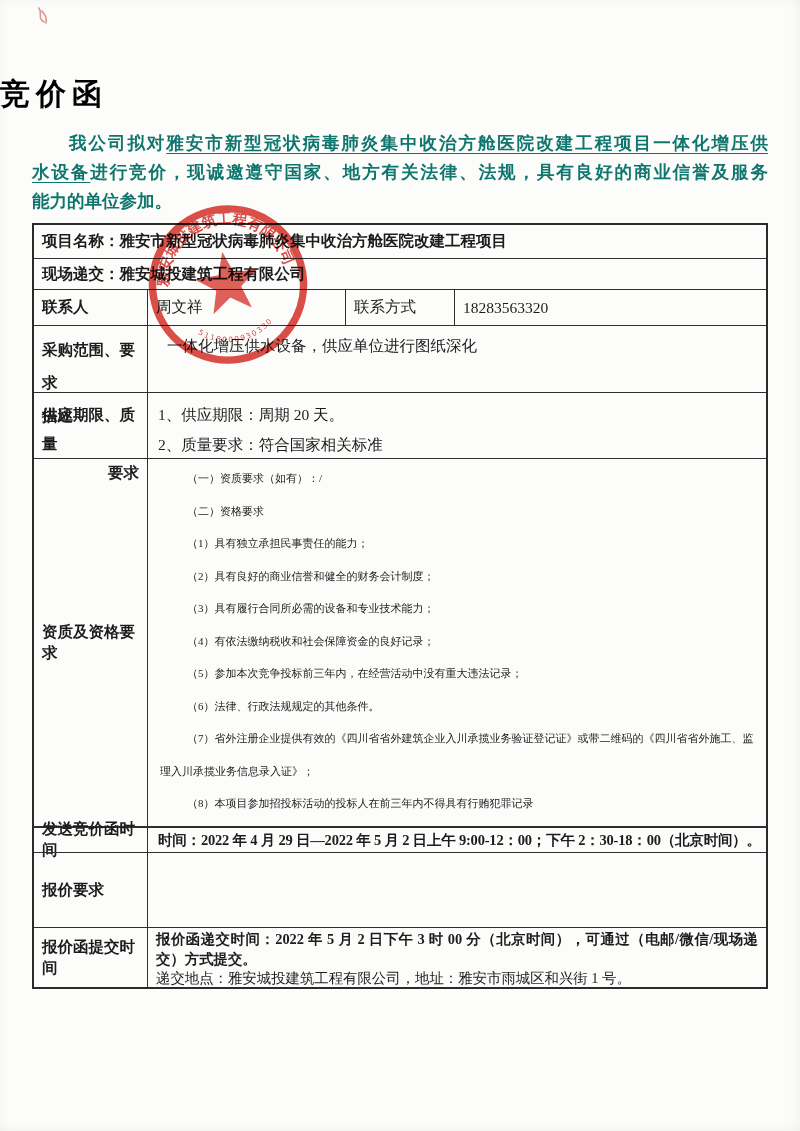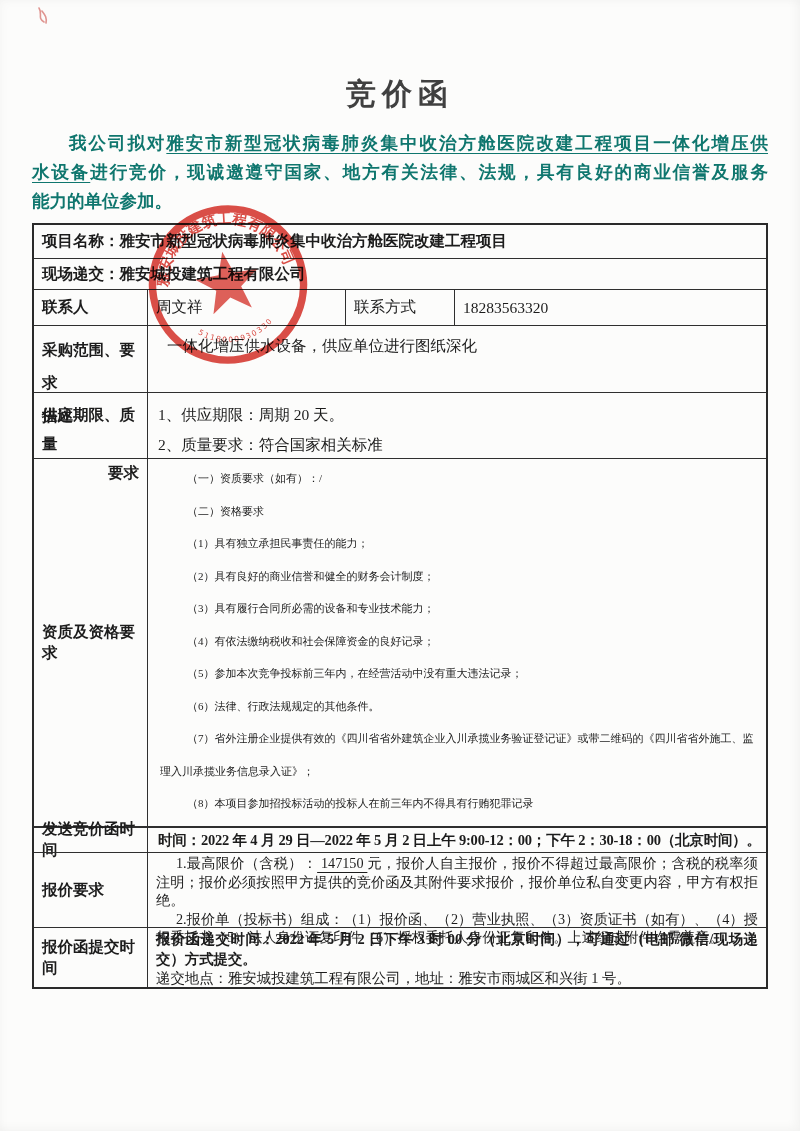--- a/index.html
+++ b/index.html
@@ -5,21 +5,21 @@
   html,body{margin:0;padding:0;background:#e9e9e9;}
   .page{
     position:relative;width:800px;height:1131px;margin:0 auto;
     background:#fcfcfb;
     box-shadow:inset -4px -3px 10px rgba(0,0,0,.035), inset 3px 3px 8px rgba(0,0,0,.02);
     font-family:"Liberation Serif","DejaVu Serif",serif;
     color:#1c1c1c;overflow:hidden;
   }
   .doc-title{
     position:absolute;left:0;top:74px;width:100%;margin:0;
-    text-align:center;font-size:30px;font-weight:bold;letter-spacing:6px;color:#404040;
+    font-size:30px;font-weight:bold;letter-spacing:6px;color:#000000;
   }
   .intro{
     position:absolute;left:32px;top:129px;width:736px;
     font-size:17.5px;line-height:29px;font-weight:bold;color:#0f766e;
   }
   .intro .ln{white-space:nowrap;}
   .intro .just{text-align:justify;text-align-last:justify;white-space:normal;}
   .intro .indent{display:inline-block;width:35px;}
   .u{ text-decoration:underline;text-underline-offset:4px;text-decoration-thickness:1.2px;}
   .doc-table{
@@ -129,24 +129,20 @@
       </div>
     </div>
 
     <div class="tr r7">
       <div class="cell lab">发送竞价函时间</div>
       <div class="cell grow content">时间：2022 年 4 月 29 日—2022 年 5 月 2 日上午 9:00-12：00；下午 2：30-18：00（北京时间）。</div>
     </div>
 
     <div class="tr r8">
       <div class="cell lab">报价要求</div>
-      <div class="cell grow content">
-        <p><span>1.最高限价（含税）：</span><span class="u"> 147150 </span><span>元，报价人自主报价，报价不得超过最高限价；含税的税率须注明；报价必须按照甲方提供的竞价函及其附件要求报价，报价单位私自变更内容，甲方有权拒绝。</span></p>
-        <p>2.报价单（投标书）组成：（1）报价函、（2）营业执照、（3）资质证书（如有）、（4）授权委托书（5）法人身份证复印件（6）授权委托人身份证复印件。上述组成附件均需盖章。</p>
-      </div>
     </div>
 
     <div class="tr r9">
       <div class="cell lab">报价函提交时间</div>
       <div class="cell grow content">
         <div class="b">报价函递交时间：2022 年 5 月 2 日下午 3 时 00 分（北京时间），可通过（电邮/微信/现场递交）方式提交。</div>
         <div>递交地点：雅安城投建筑工程有限公司，地址：雅安市雨城区和兴街 1 号。</div>
       </div>
     </div>
 

